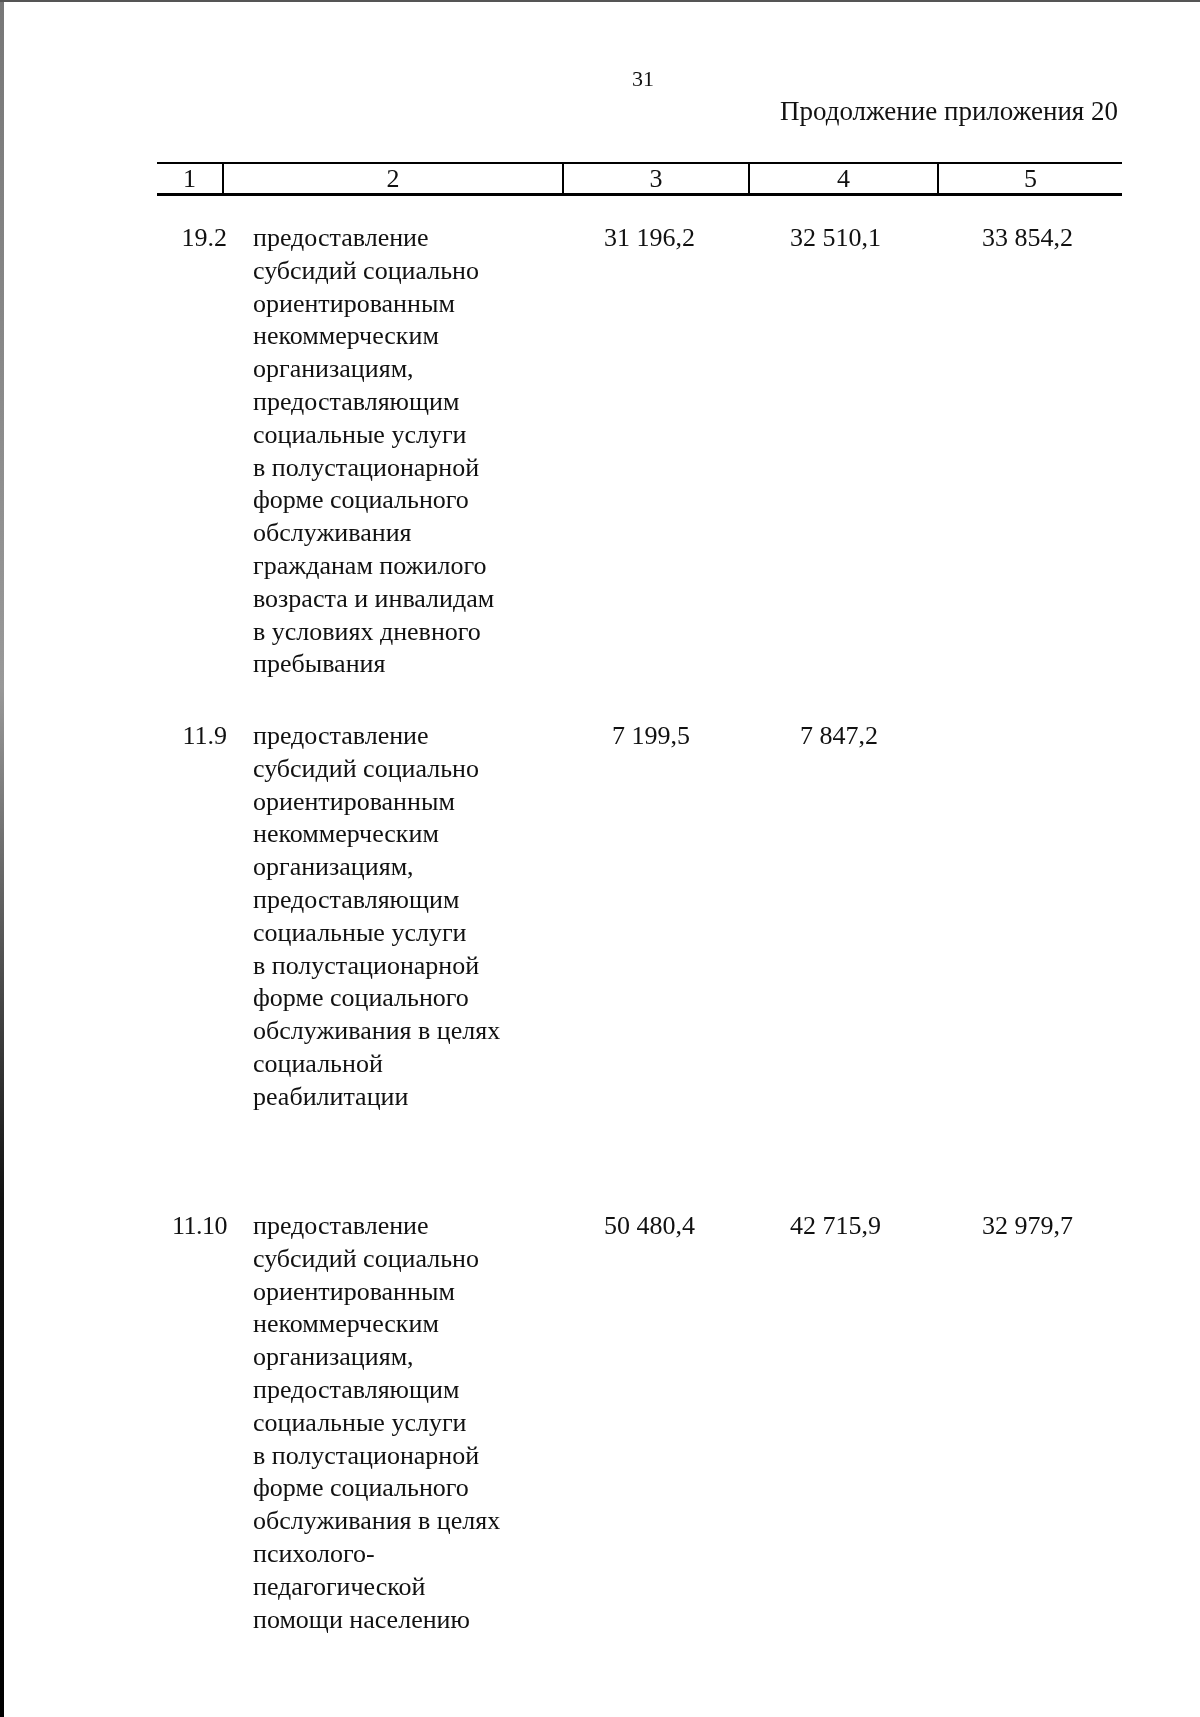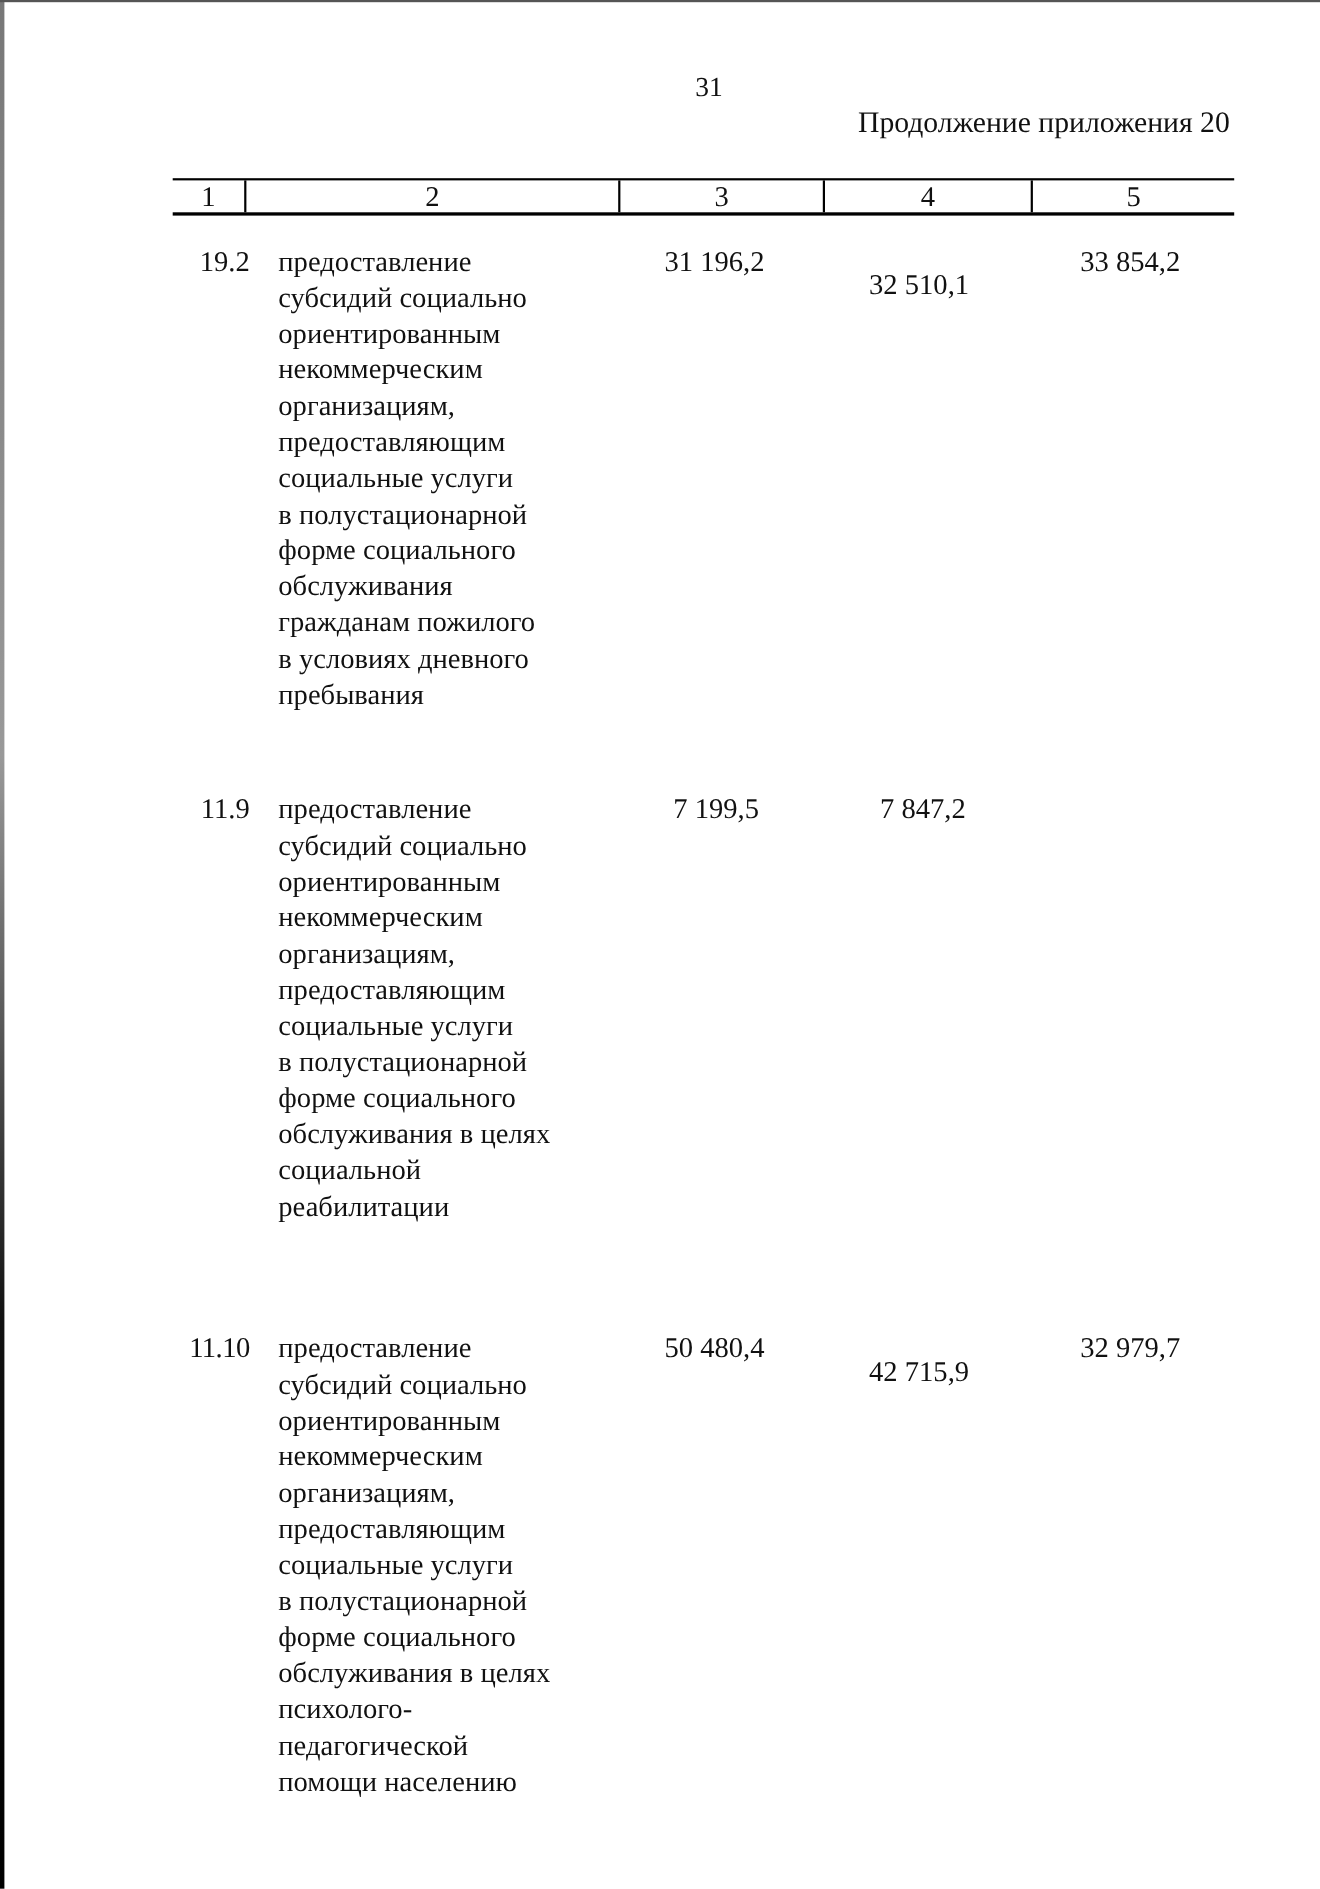--- a/index.html
+++ b/index.html
@@ -28,21 +28,21 @@
       left: 0;
       top: 0;
       width: 1200px;
       height: 2px;
       background: #555;
     }
     .page-number {
       position: absolute;
       top: 66px;
       left: 632px;
-      font-size: 25px;
+      font-size: 22px;
     }
     .continuation {
       position: absolute;
       top: 96px;
       right: 82px;
       font-size: 27px;
       white-space: nowrap;
     }
     .table-header {
       position: absolute;
@@ -89,21 +89,21 @@
       width: 335px;
       padding-left: 26px;
       box-sizing: border-box;
     }
     .cell-text div { white-space: nowrap; }
     .cell-val {
       box-sizing: border-box;
       white-space: nowrap;
     }
     .v3 { width: 186px; padding-left: 42px; }
-    .v4 { width: 189px; padding-left: 42px; margin-top: 21px; }
+    .v4 { width: 189px; padding-left: 42px; }
     .v5 { width: 185px; padding-left: 45px; }
     .row-3 .cell-num { letter-spacing: -0.5px; }
   </style>
 </head>
 <body>
 
 <div class="scan-edge-left"></div>
 <div class="scan-edge-top"></div>
 
 <div class="page-number">31</div>
@@ -124,20 +124,21 @@
     <div>субсидий социально</div>
     <div>ориентированным</div>
     <div>некоммерческим</div>
     <div>организациям,</div>
     <div>предоставляющим</div>
     <div>социальные услуги</div>
     <div>в полустационарной</div>
     <div>форме социального</div>
     <div>обслуживания</div>
     <div>гражданам пожилого</div>
+    <div>возраста и инвалидам</div>
     <div>в условиях дневного</div>
     <div>пребывания</div>
   </div>
   <div class="cell-val v3">31 196,2</div>
   <div class="cell-val v4">32 510,1</div>
   <div class="cell-val v5">33 854,2</div>
 </div>
 
 <div class="row row-2" style="top:720px;">
   <div class="cell-num">11.9</div>

